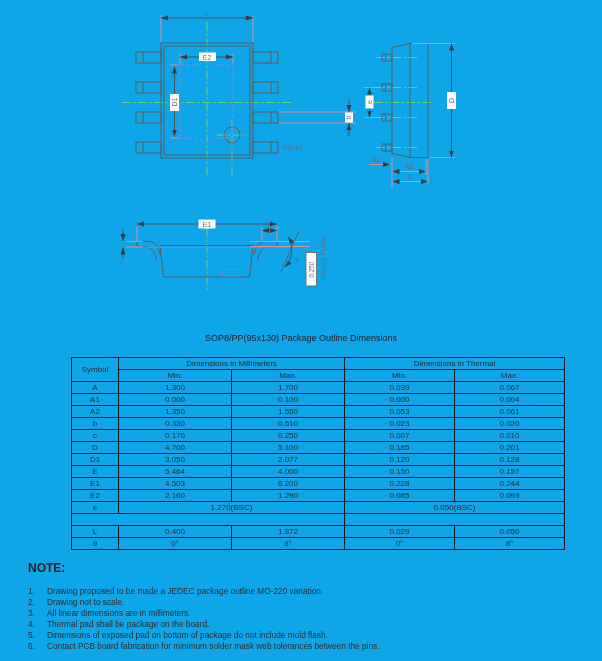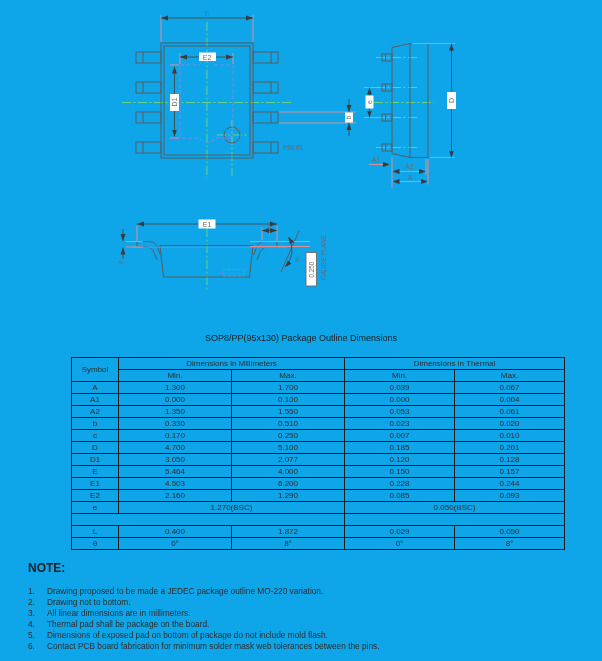--- a/index.html
+++ b/index.html
@@ -324,21 +324,21 @@
 
   <div class="notes">
     <div class="note-head">NOTE:</div>
     <div class="note-list">
       <div class="note-item">
         <span class="note-num">1.</span>
         <span class="note-text">Drawing proposed to be made a JEDEC package outline MO-220 variation.</span>
       </div>
       <div class="note-item">
         <span class="note-num">2.</span>
-        <span class="note-text">Drawing not to bottom.</span>
+        <span class="note-text">Drawing not to scale.</span>
       </div>
       <div class="note-item">
         <span class="note-num">3.</span>
         <span class="note-text">All linear dimensions are in millimeters.</span>
       </div>
       <div class="note-item">
         <span class="note-num">4.</span>
         <span class="note-text">Thermal pad shall be package on the board.</span>
       </div>
       <div class="note-item">

